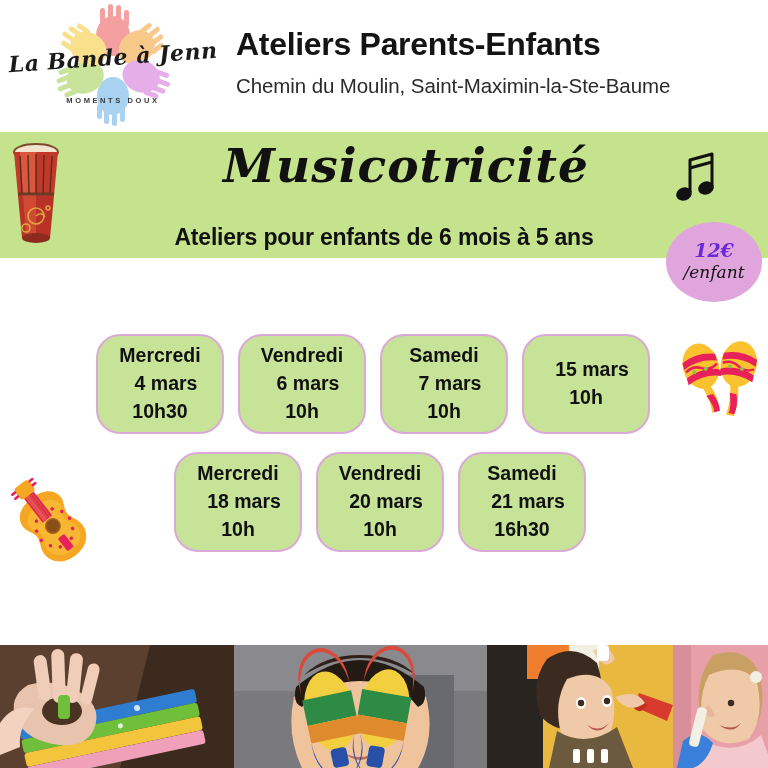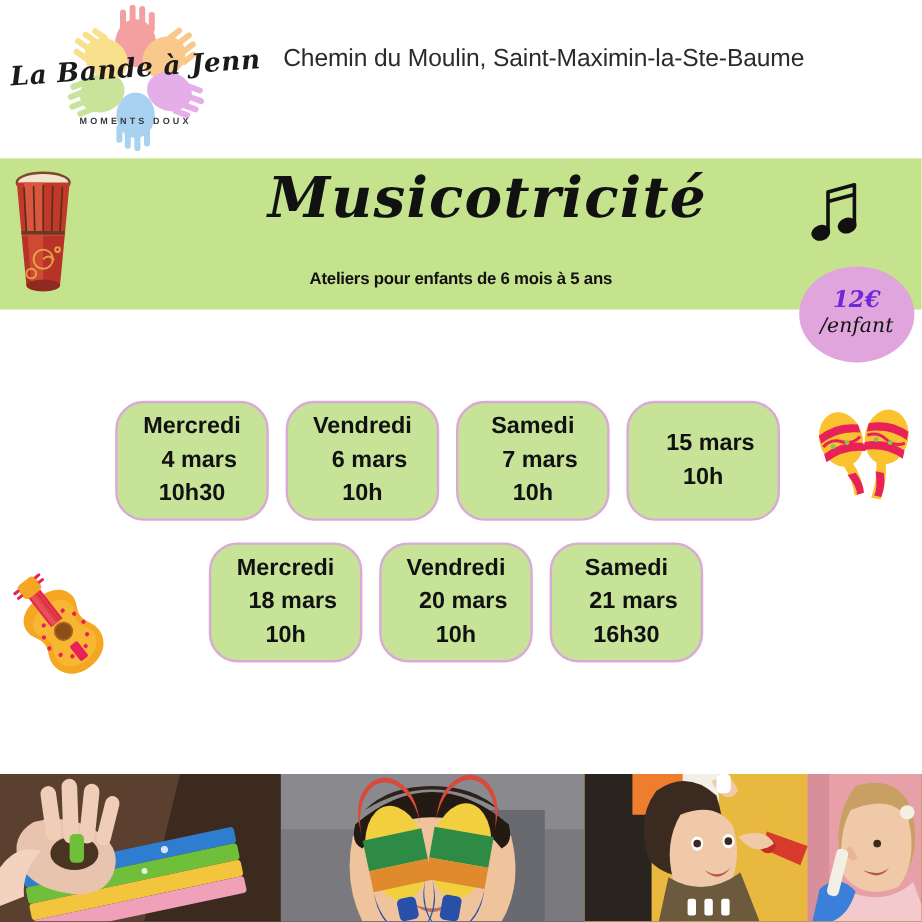--- a/index.html
+++ b/index.html
@@ -58,21 +58,21 @@
     background:#c5e38d;
   }
   .banner-title {
     position:absolute; left:0; top:6px; width:768px; text-align:center;
     font-family:"DejaVu Serif", serif;
     font-style:italic; font-weight:700;
     font-size:47px; color:#111; letter-spacing:1px;padding-left:44px;
   }
   .banner-sub {
     position:absolute; left:0; top:92px; width:768px; text-align:center;
-    font-size:14px; font-weight:700; color:#111; letter-spacing:-.2px;
+    font-size:23px; font-weight:700; color:#111; letter-spacing:-.2px;
   }
   .djembe { position:absolute; left:4px; top:6px; width:64px; height:112px; }
   .note-icon {
     position:absolute; left:672px; top:18px; width:48px; height:60px;
   }
 
   
   .price-badge {
     position:absolute; left:666px; top:222px; width:96px; height:80px;
     background:#dfa5dc; border-radius:50%;
@@ -165,20 +165,21 @@
           <rect x="11" y="-53" width="5" height="15" rx="2.5" fill="#f9e08c"></rect>
         </g>
       </g>
     </svg>
     <div class="logo-name">La Bande à Jenn</div>
     <div class="logo-tagline">MOMENTS DOUX</div>
     <div class="logo-tagline l2">À PARTAGER</div>
   </div>
 
   <div class="title-block">
+    <div class="main-title">Ateliers Parents-Enfants</div>
     <div class="sub-title">Chemin du Moulin, Saint-Maximin-la-Ste-Baume</div>
   </div>
 </div>
 
 <div class="banner">
 
   <svg class="djembe" viewBox="0 0 64 112">
     <ellipse cx="32" cy="14" rx="22" ry="8" fill="#f2e4cf" stroke="#7a4a2a" stroke-width="2"></ellipse>
     <path d="M10 14 L14 58 L50 58 L54 14 Z" fill="#c0392b"></path>
     <path d="M16 14 L19 58 L32 58 L32 14 Z" fill="#d9563f"></path>

